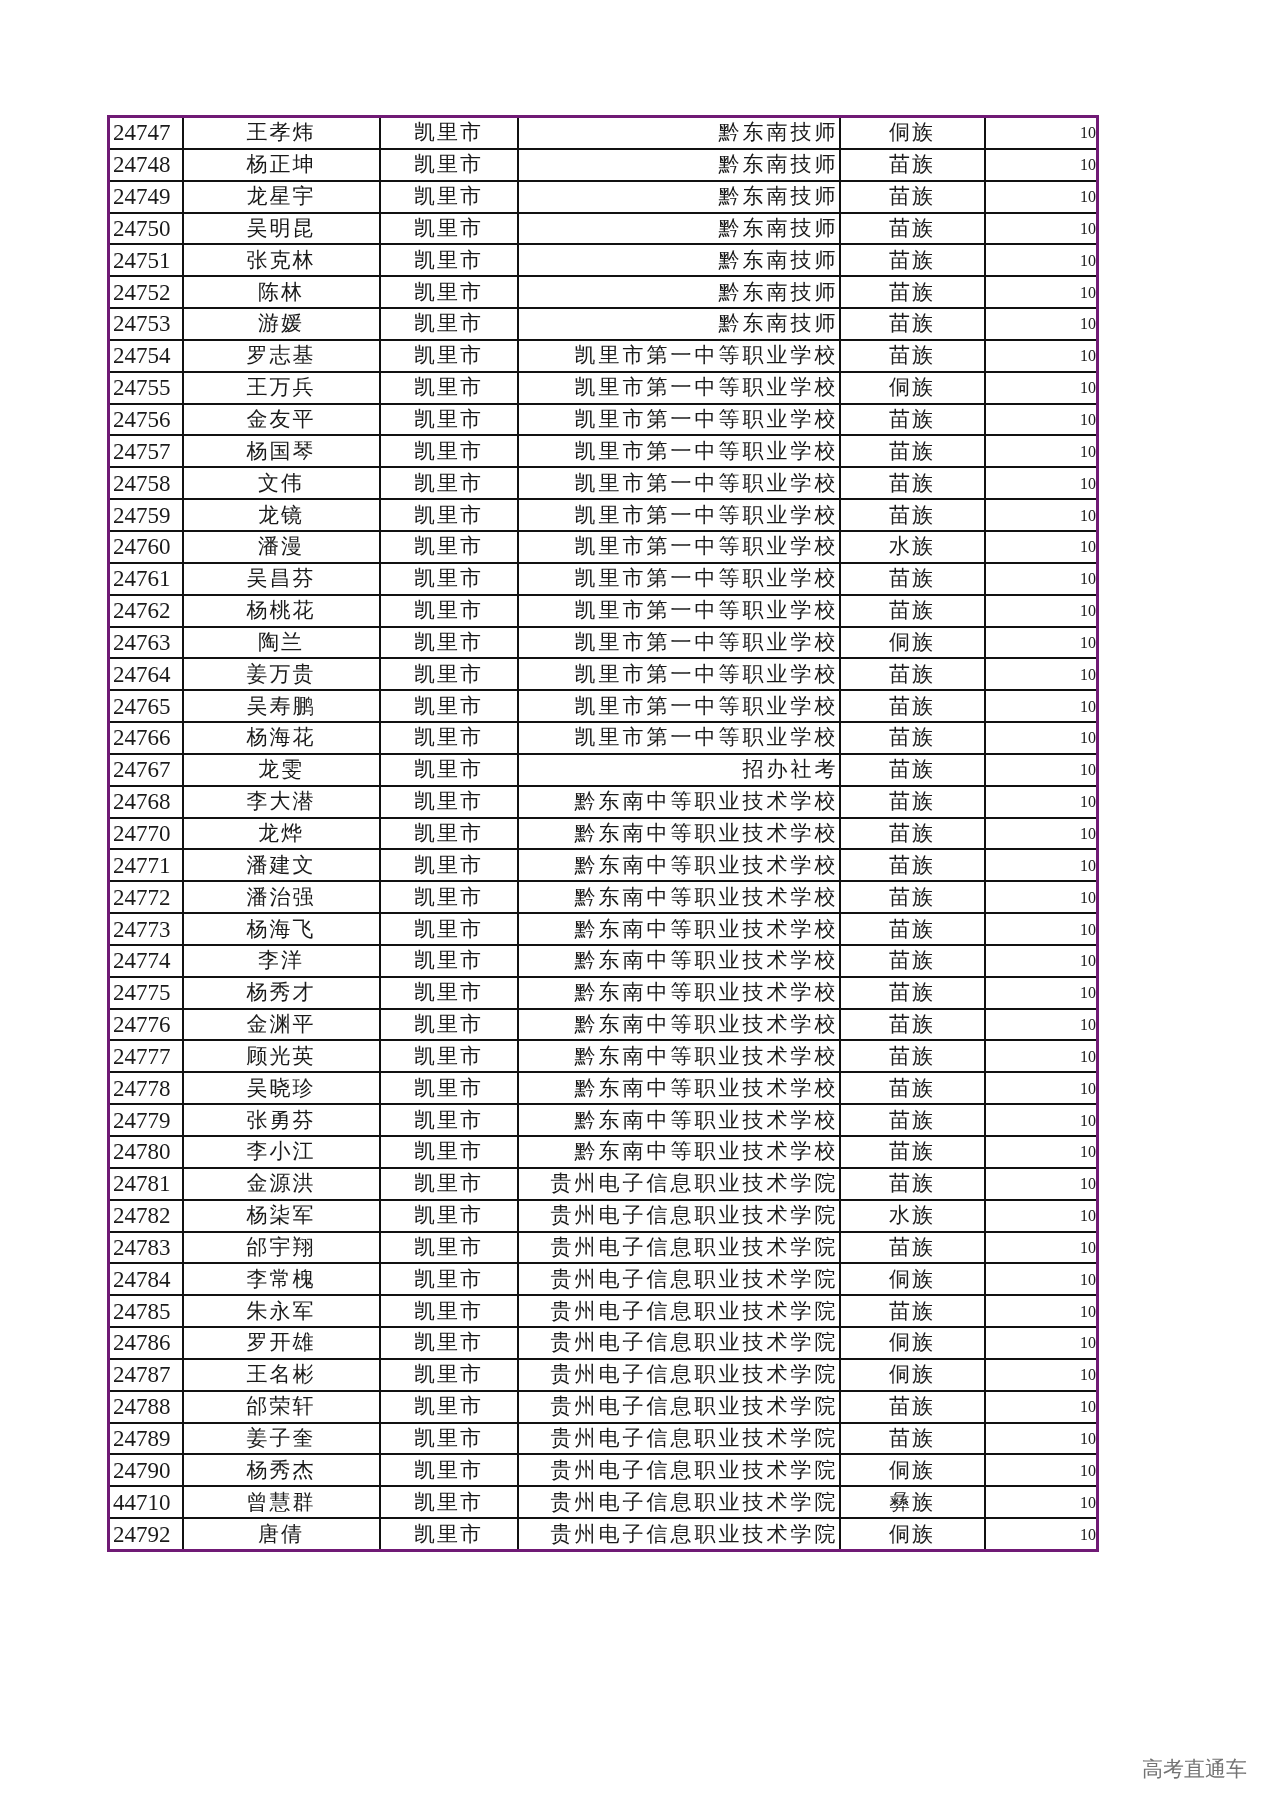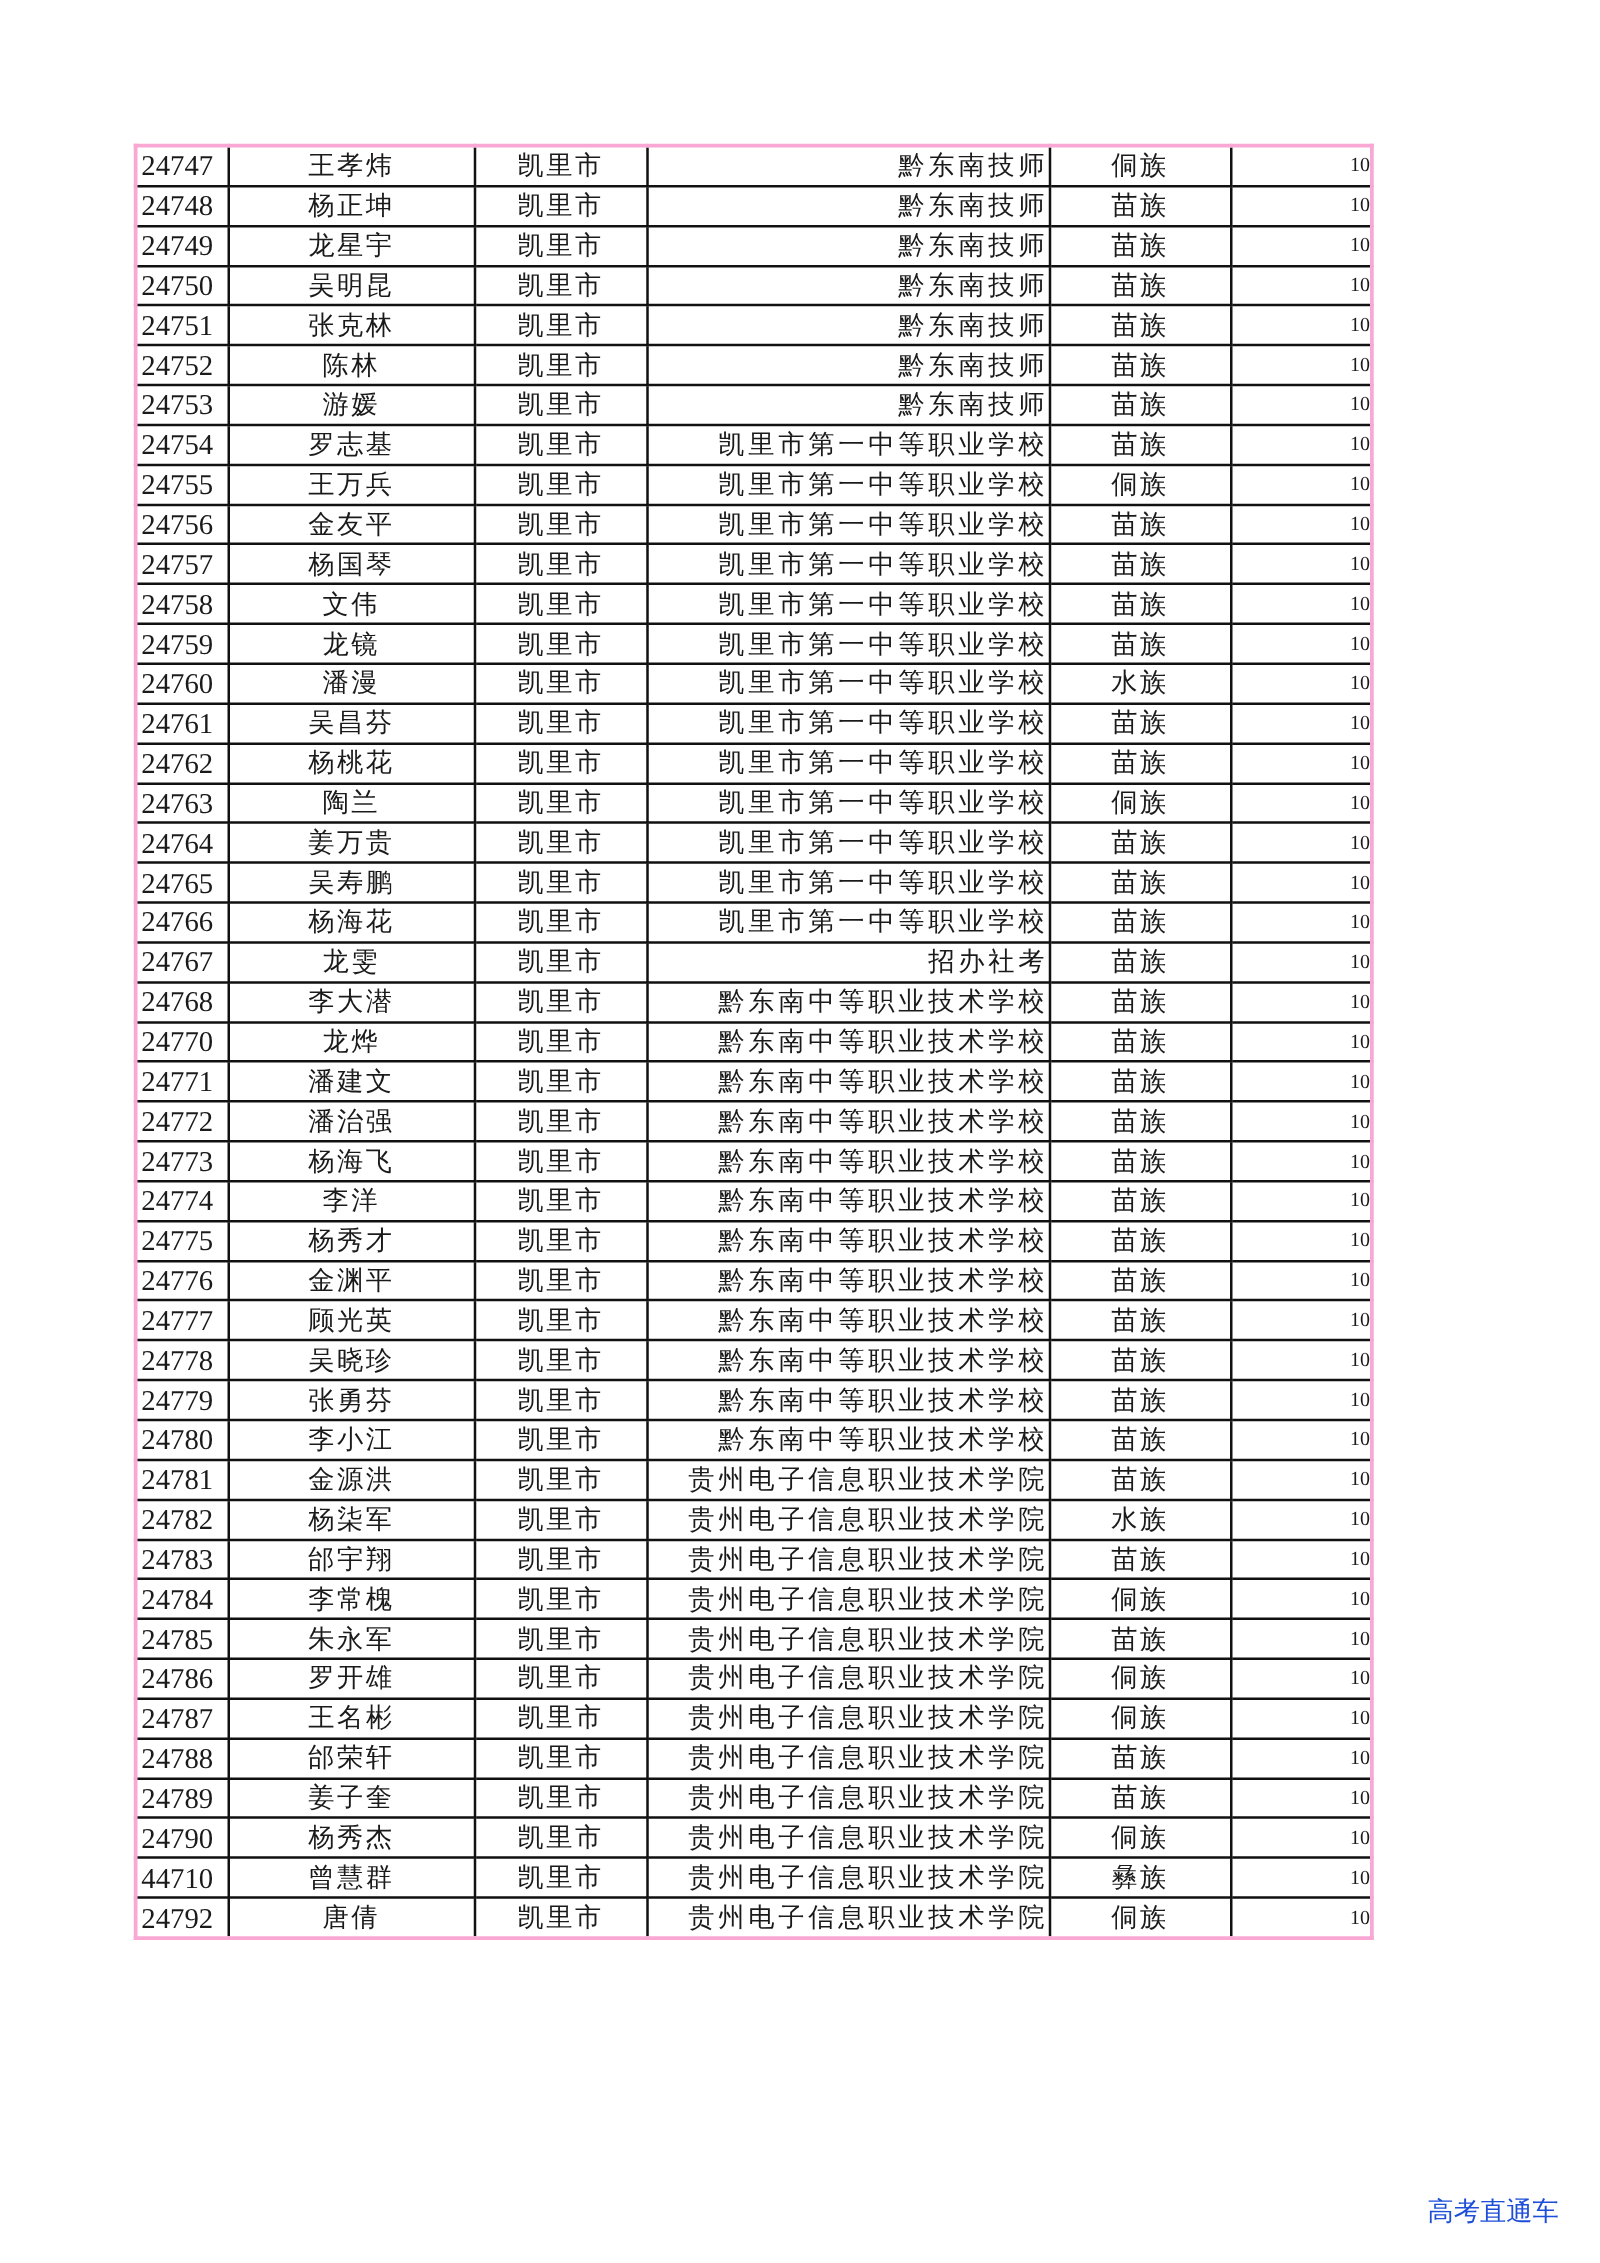--- a/index.html
+++ b/index.html
@@ -1,35 +1,35 @@
 <!DOCTYPE html>
 <html><head>
 <meta charset="utf-8">
 <style>
   html, body { margin: 0; padding: 0; background: #ffffff; }
   body { width: 1280px; height: 1810px; position: relative; overflow: hidden;
          font-family: "DejaVu Serif", "Liberation Serif", serif; color: #1a1a1a; }
   #roster {
     position: absolute; left: 107px; top: 115px;
     border-collapse: collapse; table-layout: fixed;
-    border: 3px solid #f9a8d4;
+    border: 3px solid #701a75;
   }
   #roster td {
     border: 2px solid #111;
     height: 29.85px; padding: 0;
     font-size: 21px; line-height: 29px;
     text-align: center; white-space: nowrap; overflow: hidden;
   }
   #roster td.c-id { text-align: left; padding-left: 3px; font-family: "Liberation Serif", serif; font-size: 23px; }
   #roster td.c-score { font-family: "Liberation Serif", serif; font-size: 16px; text-align: right; }
   #roster td.c-name, #roster td.c-city, #roster td.c-eth { letter-spacing: 2px; }
   #roster td.c-school { letter-spacing: 3px; text-align: right; }
   .watermark {
     position: absolute; left: 1142px; top: 1755px;
-    font-family: Liberation Mono, monospace; font-size: 21px; color: #1d4ed8;
+    font-family: Liberation Mono, monospace; font-size: 21px; color: #737373;
   }
 </style>
 </head>
 <body>
 
 <table id="roster">
   <colgroup>
     <col style="width:74px">
     <col style="width:197px">
     <col style="width:138px">

